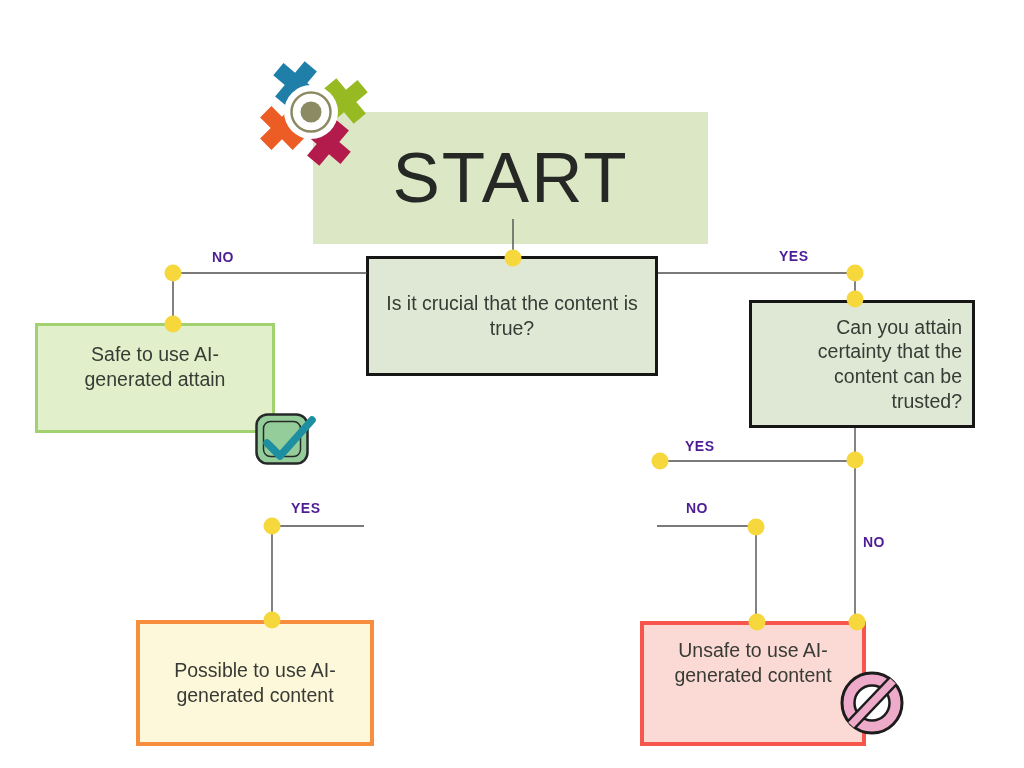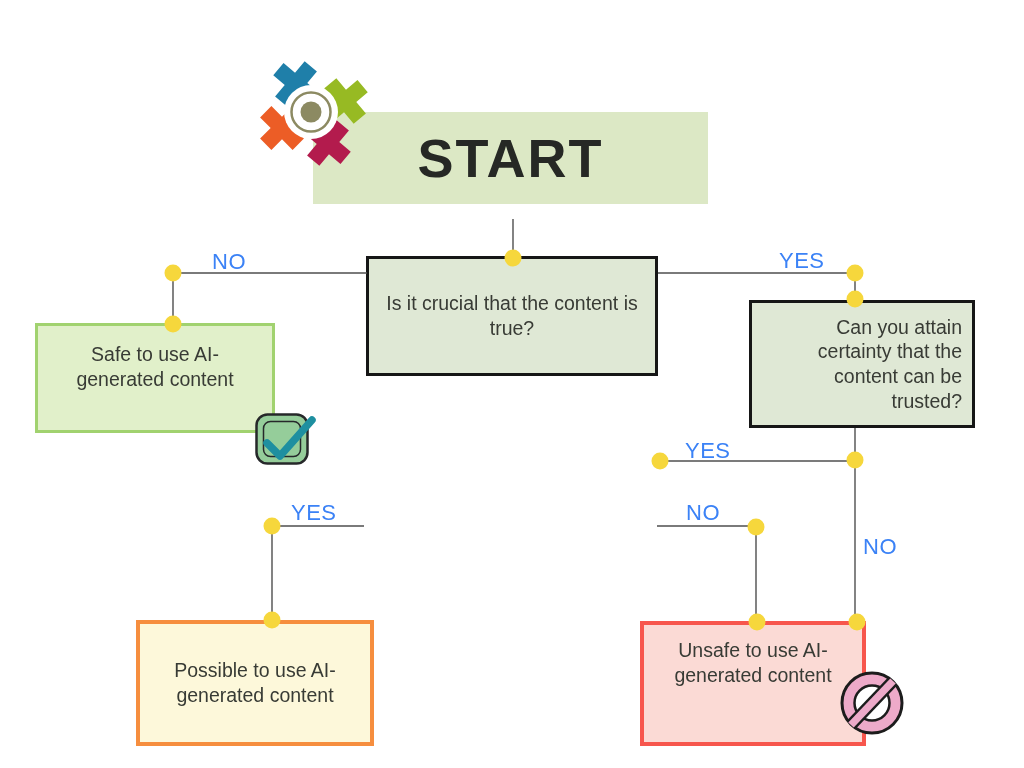--- a/index.html
+++ b/index.html
@@ -4,40 +4,40 @@
 <style>
   html,body{margin:0;padding:0;background:#ffffff;}
   body{width:1024px;height:768px;overflow:hidden;
        font-family:"Liberation Sans","DejaVu Sans",sans-serif;}
   .canvas{position:relative;width:1024px;height:768px;background:#ffffff;}
 
   .node{position:absolute;box-sizing:border-box;display:flex;
         align-items:center;justify-content:center;text-align:center;
         color:#383b35;font-size:19.5px;line-height:1.26;}
 
-  .node-start{left:313px;top:112px;width:395px;height:92px;
+  .node-start{left:313px;top:112px;width:395px;height:132px;
               background:#dce8c5;border:none;
-              font-size:54px;font-weight:700;letter-spacing:2px;color:#262825;}
+              font-size:71px;font-weight:400;letter-spacing:2px;color:#262825;}
 
   .node-question{background:#dfe8d5;border:3.5px solid #161616;padding:6px 14px;}
   .node-q1{left:366px;top:256px;width:292px;height:120px;}
   .node-q2{left:364px;top:392px;width:293px;height:135px;}
   .node-q3{left:749px;top:300px;width:226px;height:128px;padding:6px 10px;text-align:right;}
 
   .node-safe{left:35px;top:323px;width:240px;height:110px;
              background:#e1f0ca;border:3.5px solid #a1d26f;
              align-items:flex-start;padding:16px 14px 6px;}
   .node-possible{left:136px;top:620px;width:238px;height:126px;
              background:#fdf8da;border:4px solid #f68e3e;padding:6px 14px;}
   .node-unsafe{left:640px;top:621px;width:226px;height:125px;
              background:#fbdad5;border:4px solid #f7564d;
              align-items:flex-start;padding:13px 8px 6px;}
 
-  .edge-label{position:absolute;font-weight:400;font-size:22px;
-              color:#3b82f6;letter-spacing:0.5px;}
+  .edge-label{position:absolute;font-weight:700;font-size:14px;
+              color:#4c1d95;letter-spacing:0.5px;}
   .lbl-no-top{left:212px;top:249px;}
   .lbl-yes-top{left:779px;top:248px;}
   .lbl-yes-mid{left:685px;top:438px;}
   .lbl-no-mid{left:686px;top:500px;}
   .lbl-no-right{left:863px;top:534px;}
   .lbl-yes-bottom{left:291px;top:500px;}
 
   svg.overlay{position:absolute;left:0;top:0;width:1024px;height:768px;
               pointer-events:none;}
   .edge{stroke:#4f4f4f;stroke-width:1.4;fill:none;}
@@ -55,21 +55,21 @@
   <div class="node node-question node-q1">
     <span>Is it crucial that the content is true?</span>
   </div>
 
 
   <div class="node node-question node-q3">
     <span>Can you attain certainty that the content can be trusted?</span>
   </div>
 
   <div class="node node-safe">
-    <span>Safe to use AI-generated content</span>
+    <span>Safe to use AI-generated attain</span>
   </div>
 
   <div class="node node-possible">
     <span>Possible to use AI-generated content</span>
   </div>
 
   <div class="node node-unsafe">
     <span>Unsafe to use AI-generated content</span>
   </div>
 

